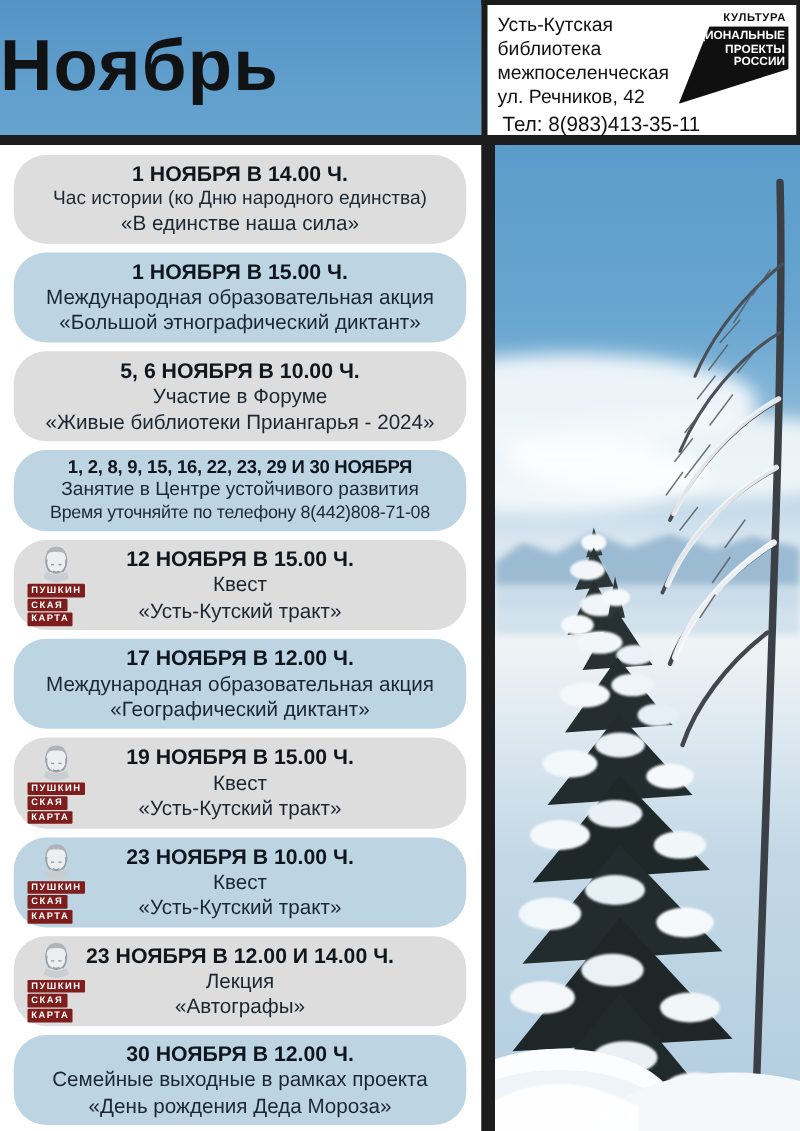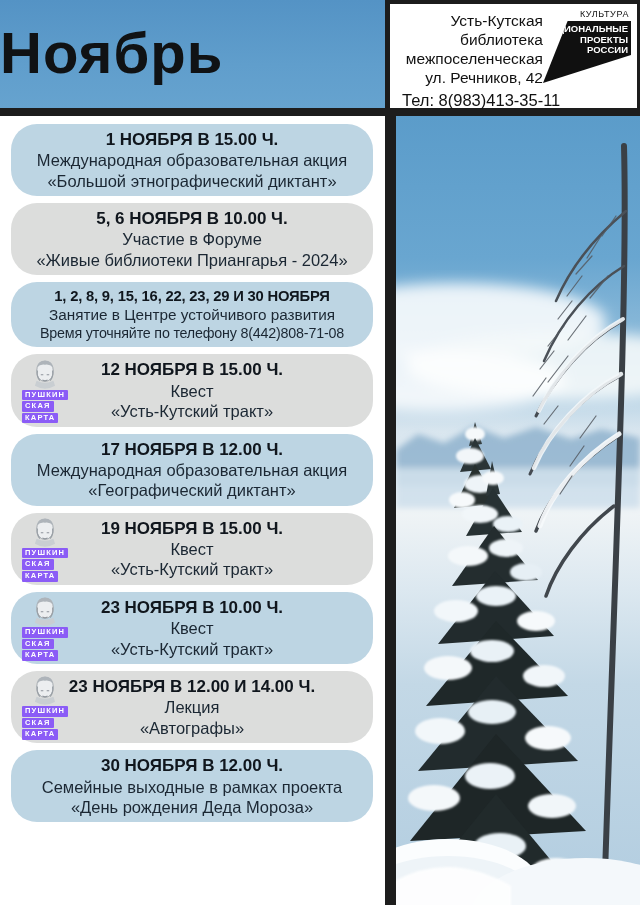--- a/index.html
+++ b/index.html
@@ -13,23 +13,23 @@
     width:385px; background:linear-gradient(180deg,#5493c5 0%,#609ecc 60%,#66a3cf 100%);
     display:flex; align-items:center; justify-content:flex-start;
   }
   .month-title { font-size:58px; font-weight:bold; color:#101214; letter-spacing:1px; line-height:1; margin-top:-2px; }
   .header-right {
     flex:1; background:#ffffff; box-sizing:border-box;
     border-left:5px solid #1c1c1c; border-top:4px solid #1c1c1c; border-right:3px solid #1c1c1c;
     display:flex; flex-direction:column; padding:4px 6px 2px 8px;
   }
   .hr-top { display:flex; }
-  .lib-info { flex:1; text-align:right; font-size:15.5px; line-height:1.22; color:#111; padding-top:4px; }
+  .lib-info { flex:1; text-align:left; font-size:15.5px; line-height:1.22; color:#111; padding-top:4px; }
   .np-logo { width:88px; padding-top:1px; }
-  .np-top { font-size:9px; font-weight:normal; letter-spacing:0.6px; text-align:right; color:#111; padding-right:2px; }
+  .np-top { font-size:9px; font-weight:bold; letter-spacing:0.6px; text-align:right; color:#111; padding-right:2px; }
   .np-flag {
     margin-top:2px; height:62px; background:#101010; color:#fff;
     clip-path:polygon(28% 0, 100% 0, 100% 55%, 0 100%);
     font-size:9.5px; font-weight:bold; text-align:right; line-height:1.12; padding:3px 3px 0 0; box-sizing:border-box;
   }
   .phone { font-size:16.5px; color:#111; text-align:left; padding:3px 0 0 4px; }
   .hband { height:8px; background:#1d1d1d; }
   
   .content { display:flex; height:789px; }
   .events {
@@ -44,21 +44,21 @@
   .card.blue { background:#bdd5e3; }
   .card-date { font-weight:bold; font-size:17px; color:#10161d; line-height:1.25; white-space:nowrap; }
   .card-date.long { font-size:14.8px; letter-spacing:-0.2px; }
   .card-line { font-size:16.5px; line-height:1.24; white-space:nowrap; }
   .card-line.t1 { font-size:15.3px; }
   .card-line.t2 { font-size:14.3px; letter-spacing:-0.2px; }
   
   .pk-badge { position:absolute; left:11px; top:50%; transform:translateY(-50%); width:60px; text-align:left; }
   .pk-portrait { display:block; margin:0 auto 1px 6px; }
   .pk-chip {
-    display:inline-block; background:#8b5cf6; color:#fff; font-size:7.5px; font-weight:bold;
+    display:inline-block; background:#7f1d1d; color:#fff; font-size:7.5px; font-weight:bold;
     letter-spacing:1.2px; padding:1px 3px; margin:0 0 1px 0; line-height:1.15; border-radius:1px;
   }
   .pk-rows { display:flex; flex-direction:column; align-items:flex-start; }
   .vband { width:11px; background:#1d1d1d; }
   .photo { flex:1; position:relative; background:#bcd4e4; }
   .photo svg { display:block; }
 </style>
 </head>
 <body>
 
@@ -86,20 +86,25 @@
         </div>
       </div>
       <div class="phone">Тел: 8(983)413-35-11</div>
     </div>
   </div>
 
   <div class="hband"></div>
 
   <div class="content">
     <div class="events" id="events-col">
+        <div class="card gray">
+          <div class="card-date">1 НОЯБРЯ В 14.00 Ч.</div>
+          <div class="card-line t1">Час истории (ко Дню народного единства)</div>
+          <div class="card-line">«В единстве наша сила»</div>
+        </div>
         <div class="card blue">
           <div class="card-date">1 НОЯБРЯ В 15.00 Ч.</div>
           <div class="card-line">Международная образовательная акция</div>
           <div class="card-line">«Большой этнографический диктант»</div>
         </div>
         <div class="card gray">
           <div class="card-date">5, 6 НОЯБРЯ В 10.00 Ч.</div>
           <div class="card-line">Участие в Форуме</div>
           <div class="card-line">«Живые библиотеки Приангарья - 2024»</div>
         </div>

